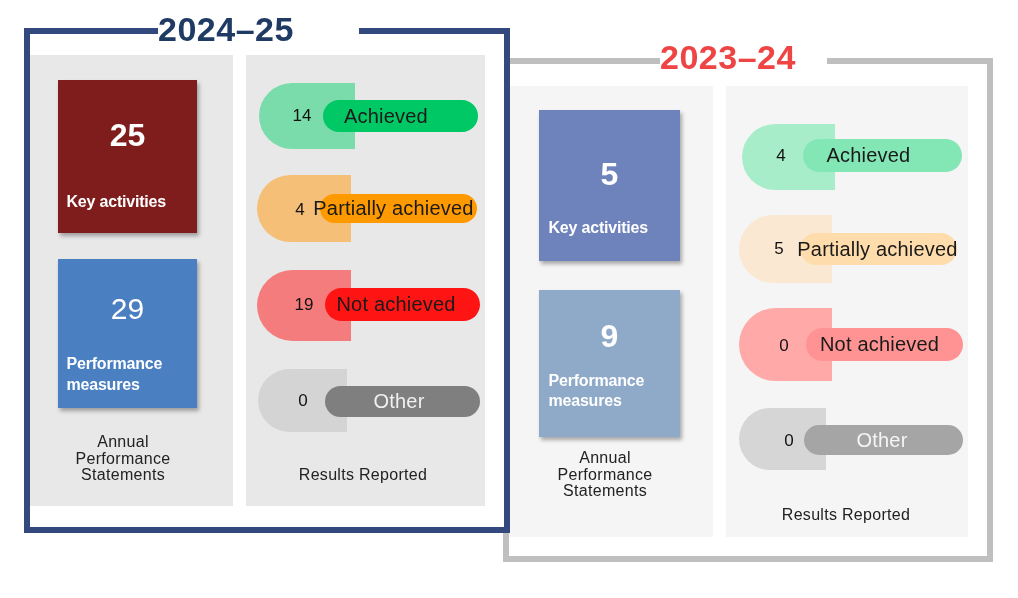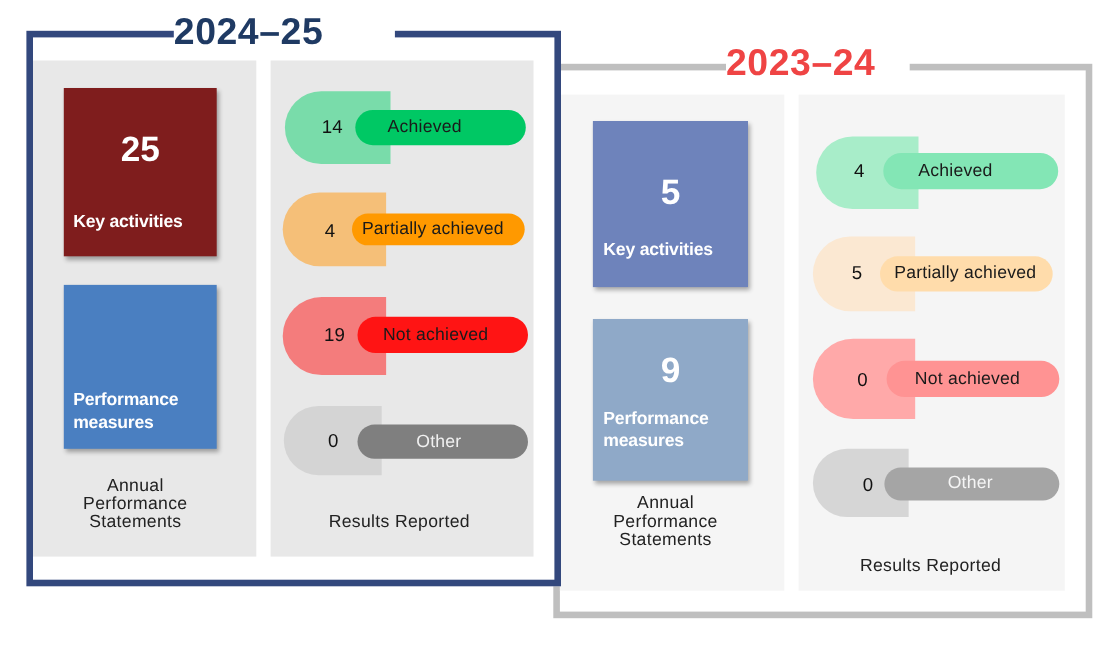--- a/index.html
+++ b/index.html
@@ -28,21 +28,21 @@
     width: 122px; text-align: left; font-weight: bold; font-size: 16px;
     letter-spacing: -0.2px;
   }
   .caption {
     text-align: center; font-size: 16px; line-height: 16.5px; color: #222222;
     letter-spacing: 0.3px;
   }
   .half { border-radius: 34px 0 0 34px; }
   .pill {
     display: flex; align-items: center; justify-content: center;
-    font-size: 16px; letter-spacing: 0.2px; white-space: nowrap;
+    font-size: 20px; letter-spacing: 0.2px; white-space: nowrap;
   }
   .count { text-align: center; font-size: 17px; color: #111111; }
 </style>
 </head>
 <body>
 
 <div id="root">
 
   <section>
     <div class="abs frame prev" style="left: 503px; top: 58px; width: 490px; height: 504px; border-color: rgb(191, 191, 191);"></div>
@@ -104,20 +104,21 @@
     <div class="abs title" style="left:158px;top:14px;width:201px;height:30px;padding-right:9px;color:#1f3a63;">2024–25</div>
 
     <div class="abs panel" style="left: 30px; top: 55px; width: 203px; height: 451px; background: rgb(232, 232, 232);"></div>
 
     <div class="abs stat-box" style="left:58px;top:80px;width:139px;height:153px;background:#7f1d1d;">
       <div class="stat-value" style="top:37px;font-size:32px;line-height:36px;font-weight:bold;">25</div>
       <div class="stat-label" style="top:112px;line-height:20px;">Key activities</div>
     </div>
 
     <div class="abs stat-box" style="left:58px;top:259px;width:139px;height:149px;background:#4a7fc1;">
+      <div class="stat-value" style="top:33px;font-size:30px;line-height:34px;font-weight:normal;">29</div>
       <div class="stat-label" style="top:94px;line-height:21px;">Performance measures</div>
     </div>
 
     <div class="abs caption" style="left:68px;top:434px;width:110px;">Annual Performance Statements</div>
 
     <div class="abs panel" style="left: 246px; top: 55px; width: 239px; height: 451px; background: rgb(232, 232, 232);"></div>
 
     <div>
       <div class="abs half" style="left: 259px; top: 83px; width: 96px; height: 66px; background: rgb(121, 220, 170);"></div>
       <div class="abs pill" style="left: 323px; top: 100px; width: 155px; height: 32px; border-radius: 16px; padding-right: 29px; background: rgb(0, 200, 100); color: rgb(26, 26, 26);">

